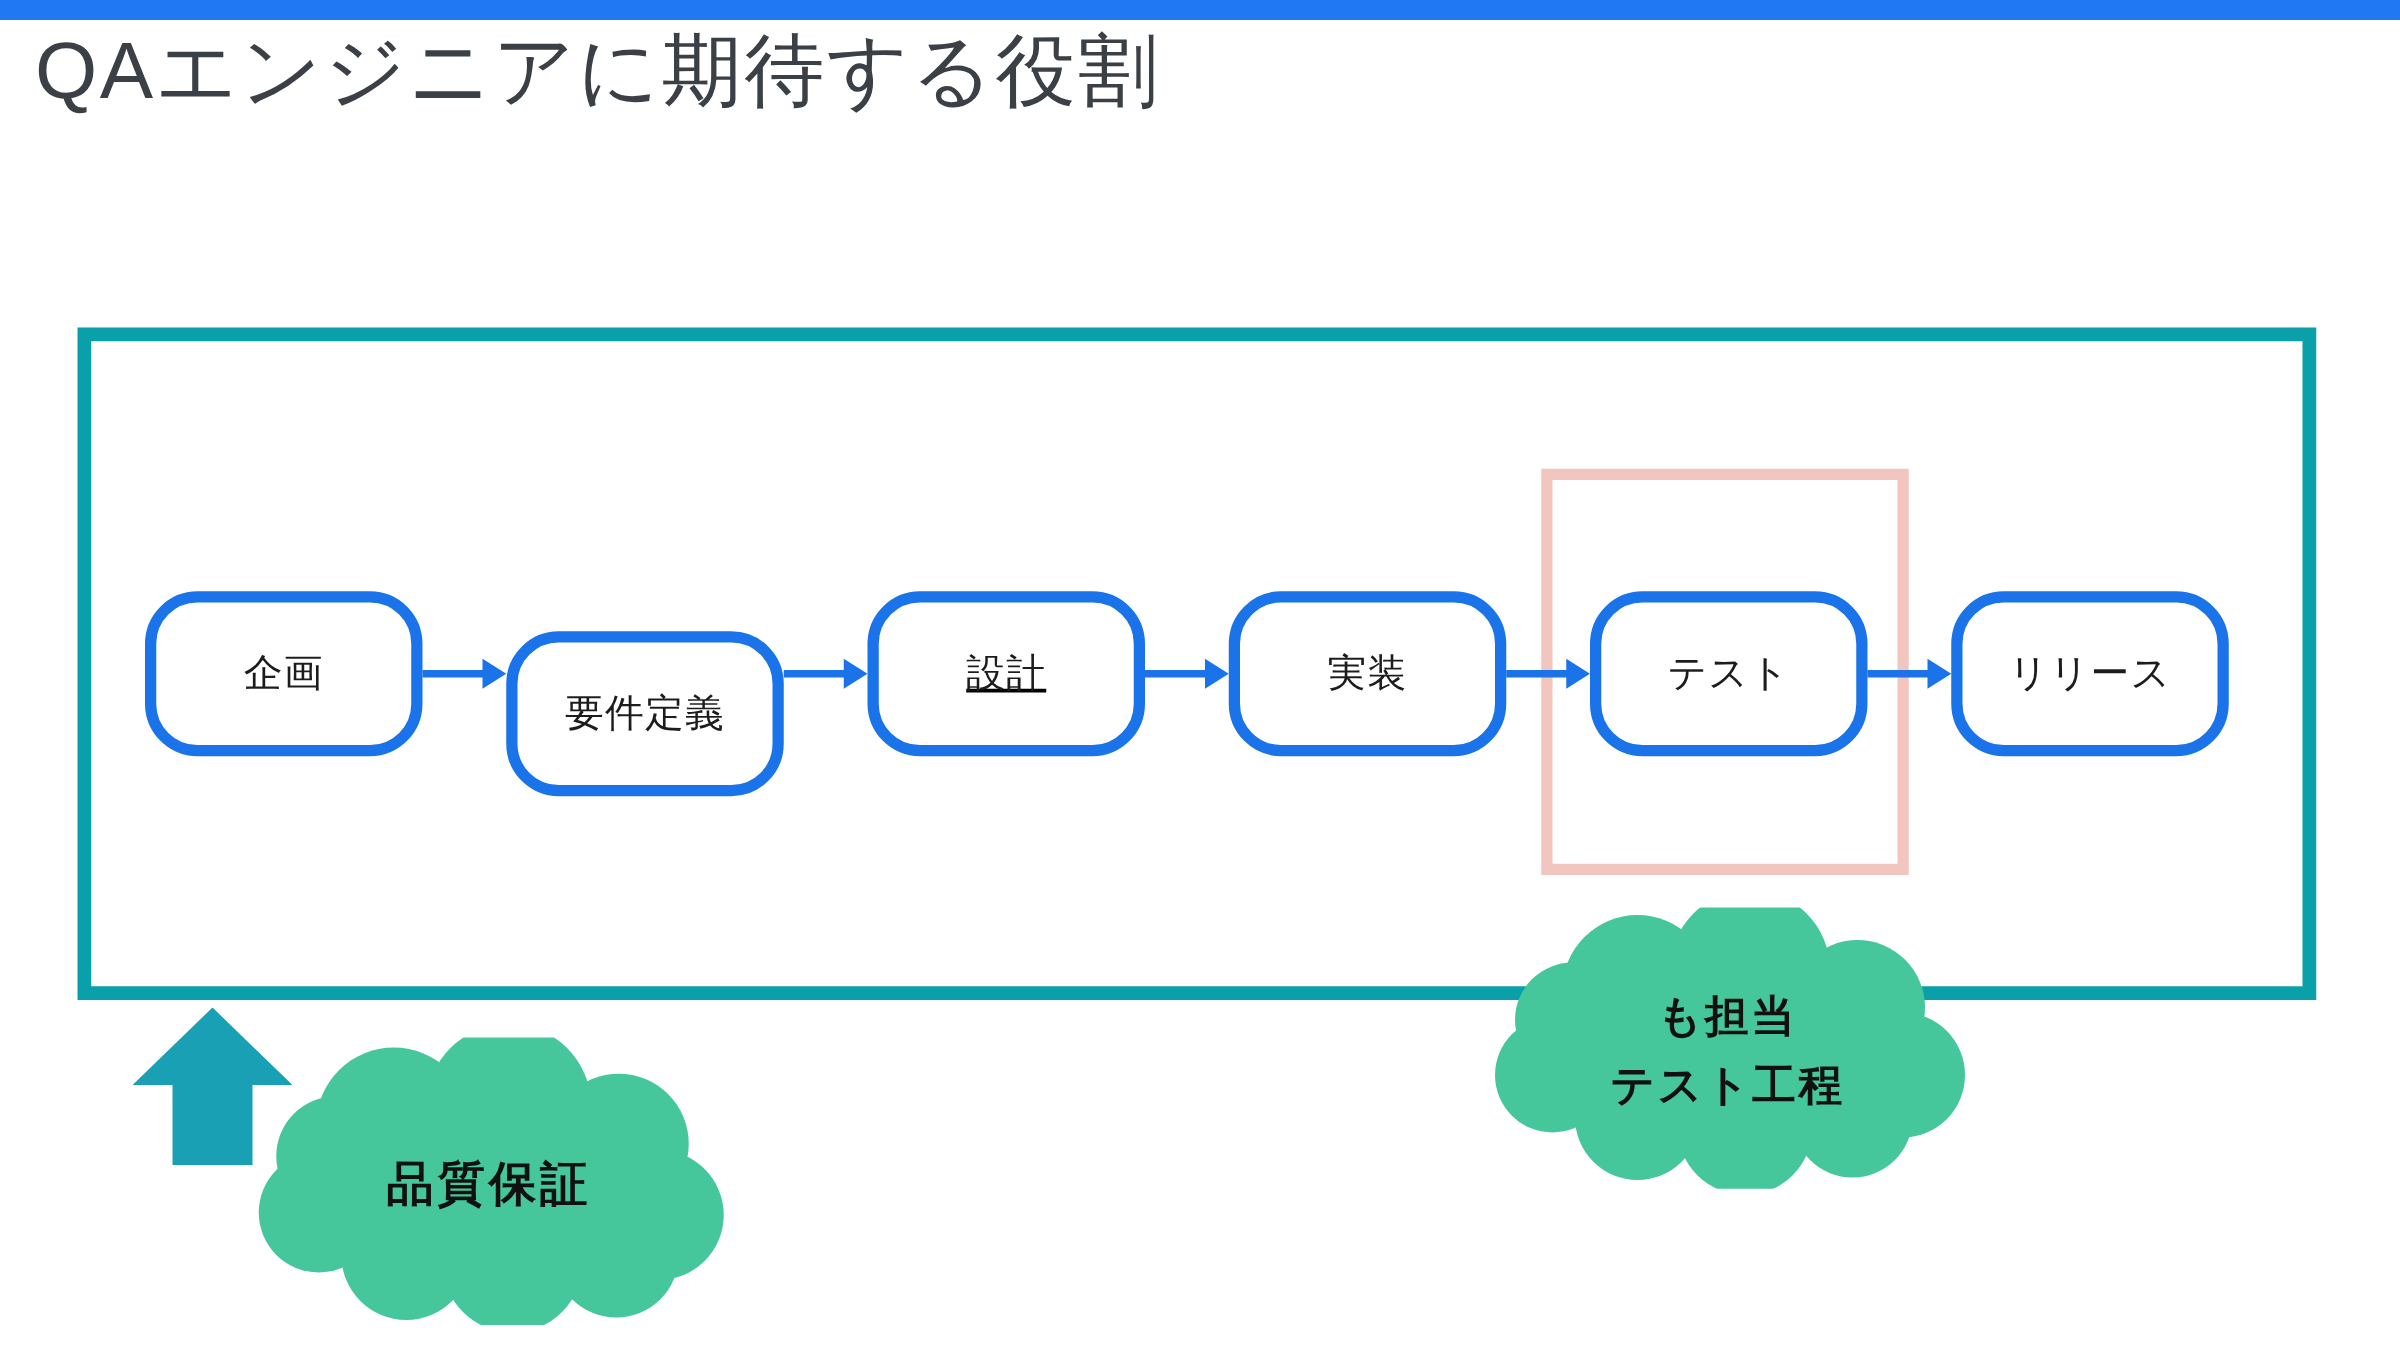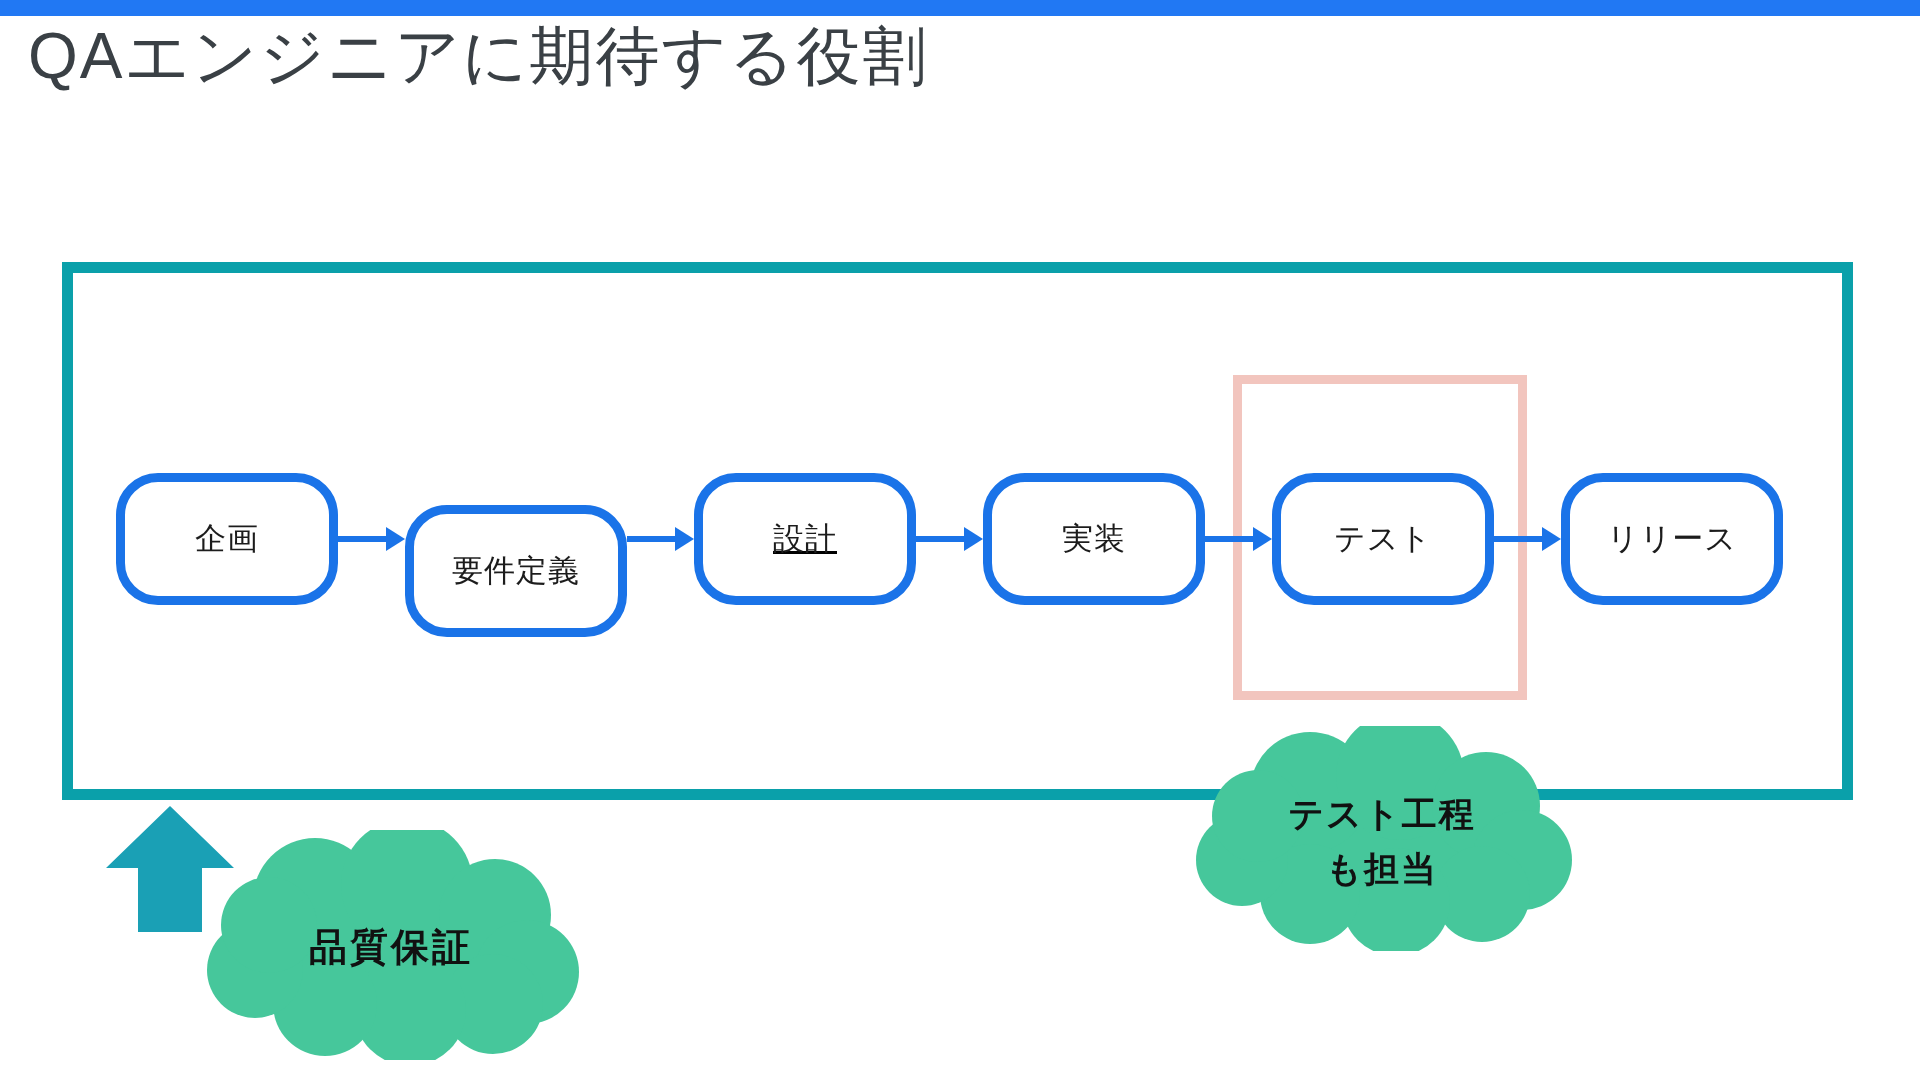--- a/index.html
+++ b/index.html
@@ -147,15 +147,15 @@
     <circle cx="300" cy="80" r="54"></circle>
     <circle cx="336" cy="134" r="50"></circle>
     <circle cx="296" cy="168" r="48"></circle>
     <circle cx="210" cy="176" r="54"></circle>
     <circle cx="124" cy="168" r="50"></circle>
     <circle cx="56" cy="134" r="46"></circle>
     <circle cx="72" cy="90" r="46"></circle>
   </g>
 </svg>
 <div class="cloud-text test">
+  <div>も担当</div>
   <div>テスト工程</div>
-  <div>も担当</div>
 </div>
 
 </body></html>

